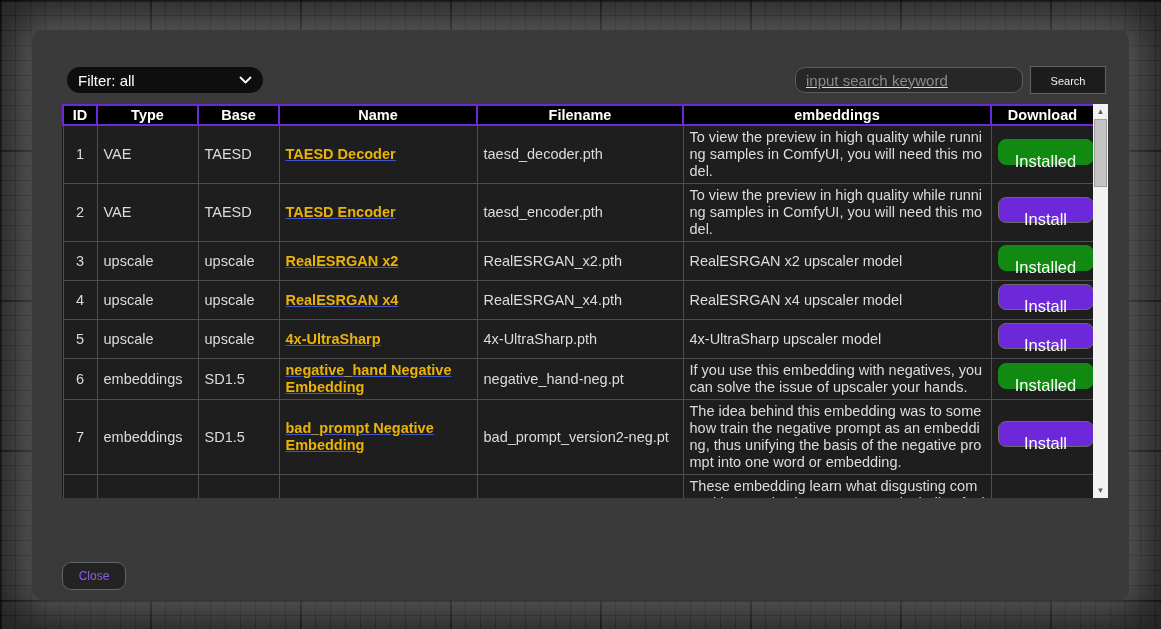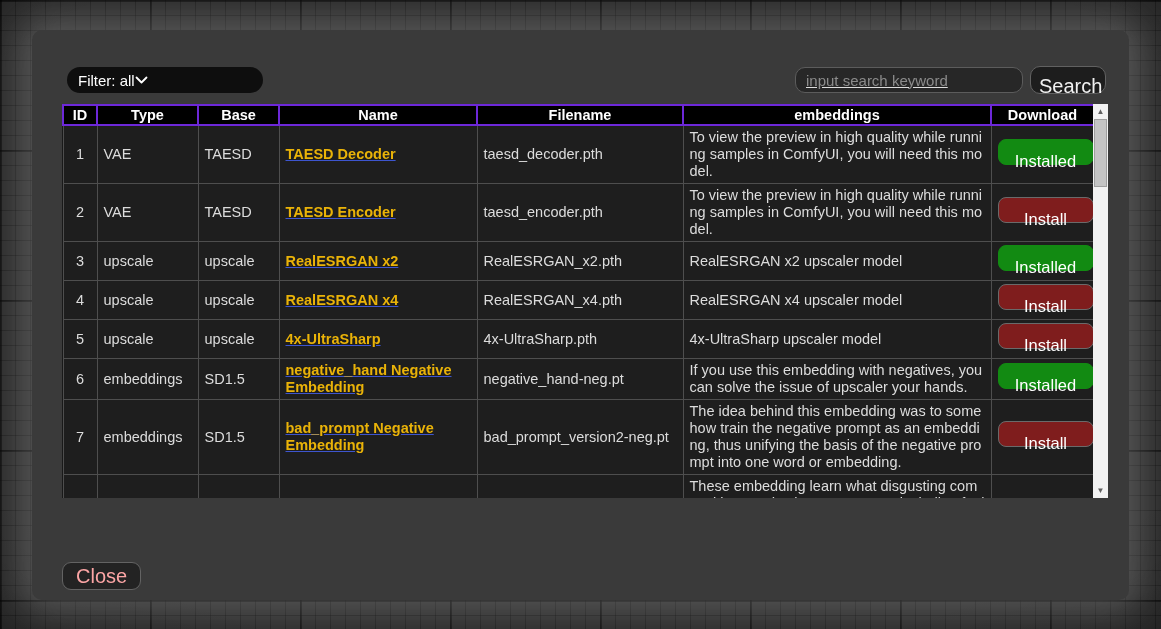--- a/index.html
+++ b/index.html
@@ -25,35 +25,35 @@
   }
   .modal {
     position: absolute; left: 32px; top: 30px; width: 1097px; height: 570px;
     background: #3a3a3a; border-radius: 10px;
     box-shadow: 0 0 38px 14px rgba(195,195,195,0.30);
   }
   
   .filter-select {
     position: absolute; left: 35px; top: 37px; width: 196px; height: 26px;
     background: #0e0e0e; border-radius: 13px; color: #ffffff;
-    display: flex; align-items: center; 
+    display: flex; align-items: center; justify-content: space-between;
     padding: 0 11px; font-size: 15px; cursor: pointer;
   }
   .chevron { display: flex; align-items: center; }
   .search-input {
     position: absolute; left: 763px; top: 37px; width: 228px; height: 26px;
     background: #272727; border: 1px solid #5c5c5c; border-radius: 10px;
     color: #dddddd; padding: 0 10px; font-size: 15px;
     font-family: "Liberation Sans", sans-serif; outline: none; text-decoration: underline;
   }
   .search-input::placeholder { color: #8b8b8b; }
   .search-btn {
     position: absolute; left: 998px; top: 36px; width: 76px; height: 28px;
-    background: #1d1d1d; border: 1px solid #616161; border-radius: 10px;
-    color: #f0f0f0; font-size: 20px; font-family: "Liberation Sans", sans-serif;
+    background: #1d1d1d; border: 1px solid #616161; border-radius: 0;
+    color: #f0f0f0; font-size: 11px; font-family: "Liberation Sans", sans-serif;
     cursor: pointer; padding: 8px;
   }
   
   .table-wrap {
     position: absolute; left: 30px; top: 74px; width: 1046px; height: 394px;
     background: #191919; overflow: hidden;
   }
   table.models {
     border-collapse: collapse; table-layout: fixed; width: 1031px;
   }
@@ -70,21 +70,21 @@
   td.cell-desc { word-break: break-all; line-height: 18px; padding: 2px 6px; }
   a.name-link {
     color: #eab308; font-weight: bold; cursor: pointer;
     text-decoration: underline; text-decoration-color: #3d55cf;
   }
   .dl-btn {
     width: 96px; height: 26px; border-radius: 8px; font-size: 16.5px;
     color: #ffffff; font-family: "Liberation Sans", sans-serif; cursor: pointer;
     display: inline-block; padding: 9px; line-height: 24px;
   }
-  .dl-btn.install { background: #7f1d1d; border: 1px solid #6a6a6a; }
+  .dl-btn.install { background: #6d28d9; border: 1px solid #6a6a6a; }
   .dl-btn.installed { background: #128a12; border: 1px solid #128a12; }
   
   .scrollbar {
     position: absolute; top: 0; right: 0; width: 15px; height: 394px;
     background: #f2f2f2;
   }
   .sb-arrow {
     position: absolute; left: 0; width: 15px; height: 15px;
     display: flex; align-items: center; justify-content: center;
     color: #606060; font-size: 8px; cursor: pointer; user-select: none;
@@ -92,21 +92,21 @@
   .sb-arrow.up { top: 0; }
   .sb-arrow.down { bottom: 0; }
   .sb-thumb {
     position: absolute; left: 1px; top: 15px; width: 13px; height: 68px;
     background: #c4c4c4; border: 1px solid #9e9e9e; cursor: pointer;
   }
   
   .close-btn {
     position: absolute; left: 30px; top: 532px; min-width: 64px; height: 28px;
     background: #232323; border: 1px solid #636363; border-radius: 9px;
-    color: #fca5a5; font-size: 20px; font-family: "Liberation Sans", sans-serif;
+    color: #8b5cf6; font-size: 12px; font-family: "Liberation Sans", sans-serif;
     cursor: pointer; padding: 0 13px;
   }
 </style>
 </head>
 <body>
 
 <div class="canvas">
   <div class="vignette"></div>
 
   <div class="modal">

